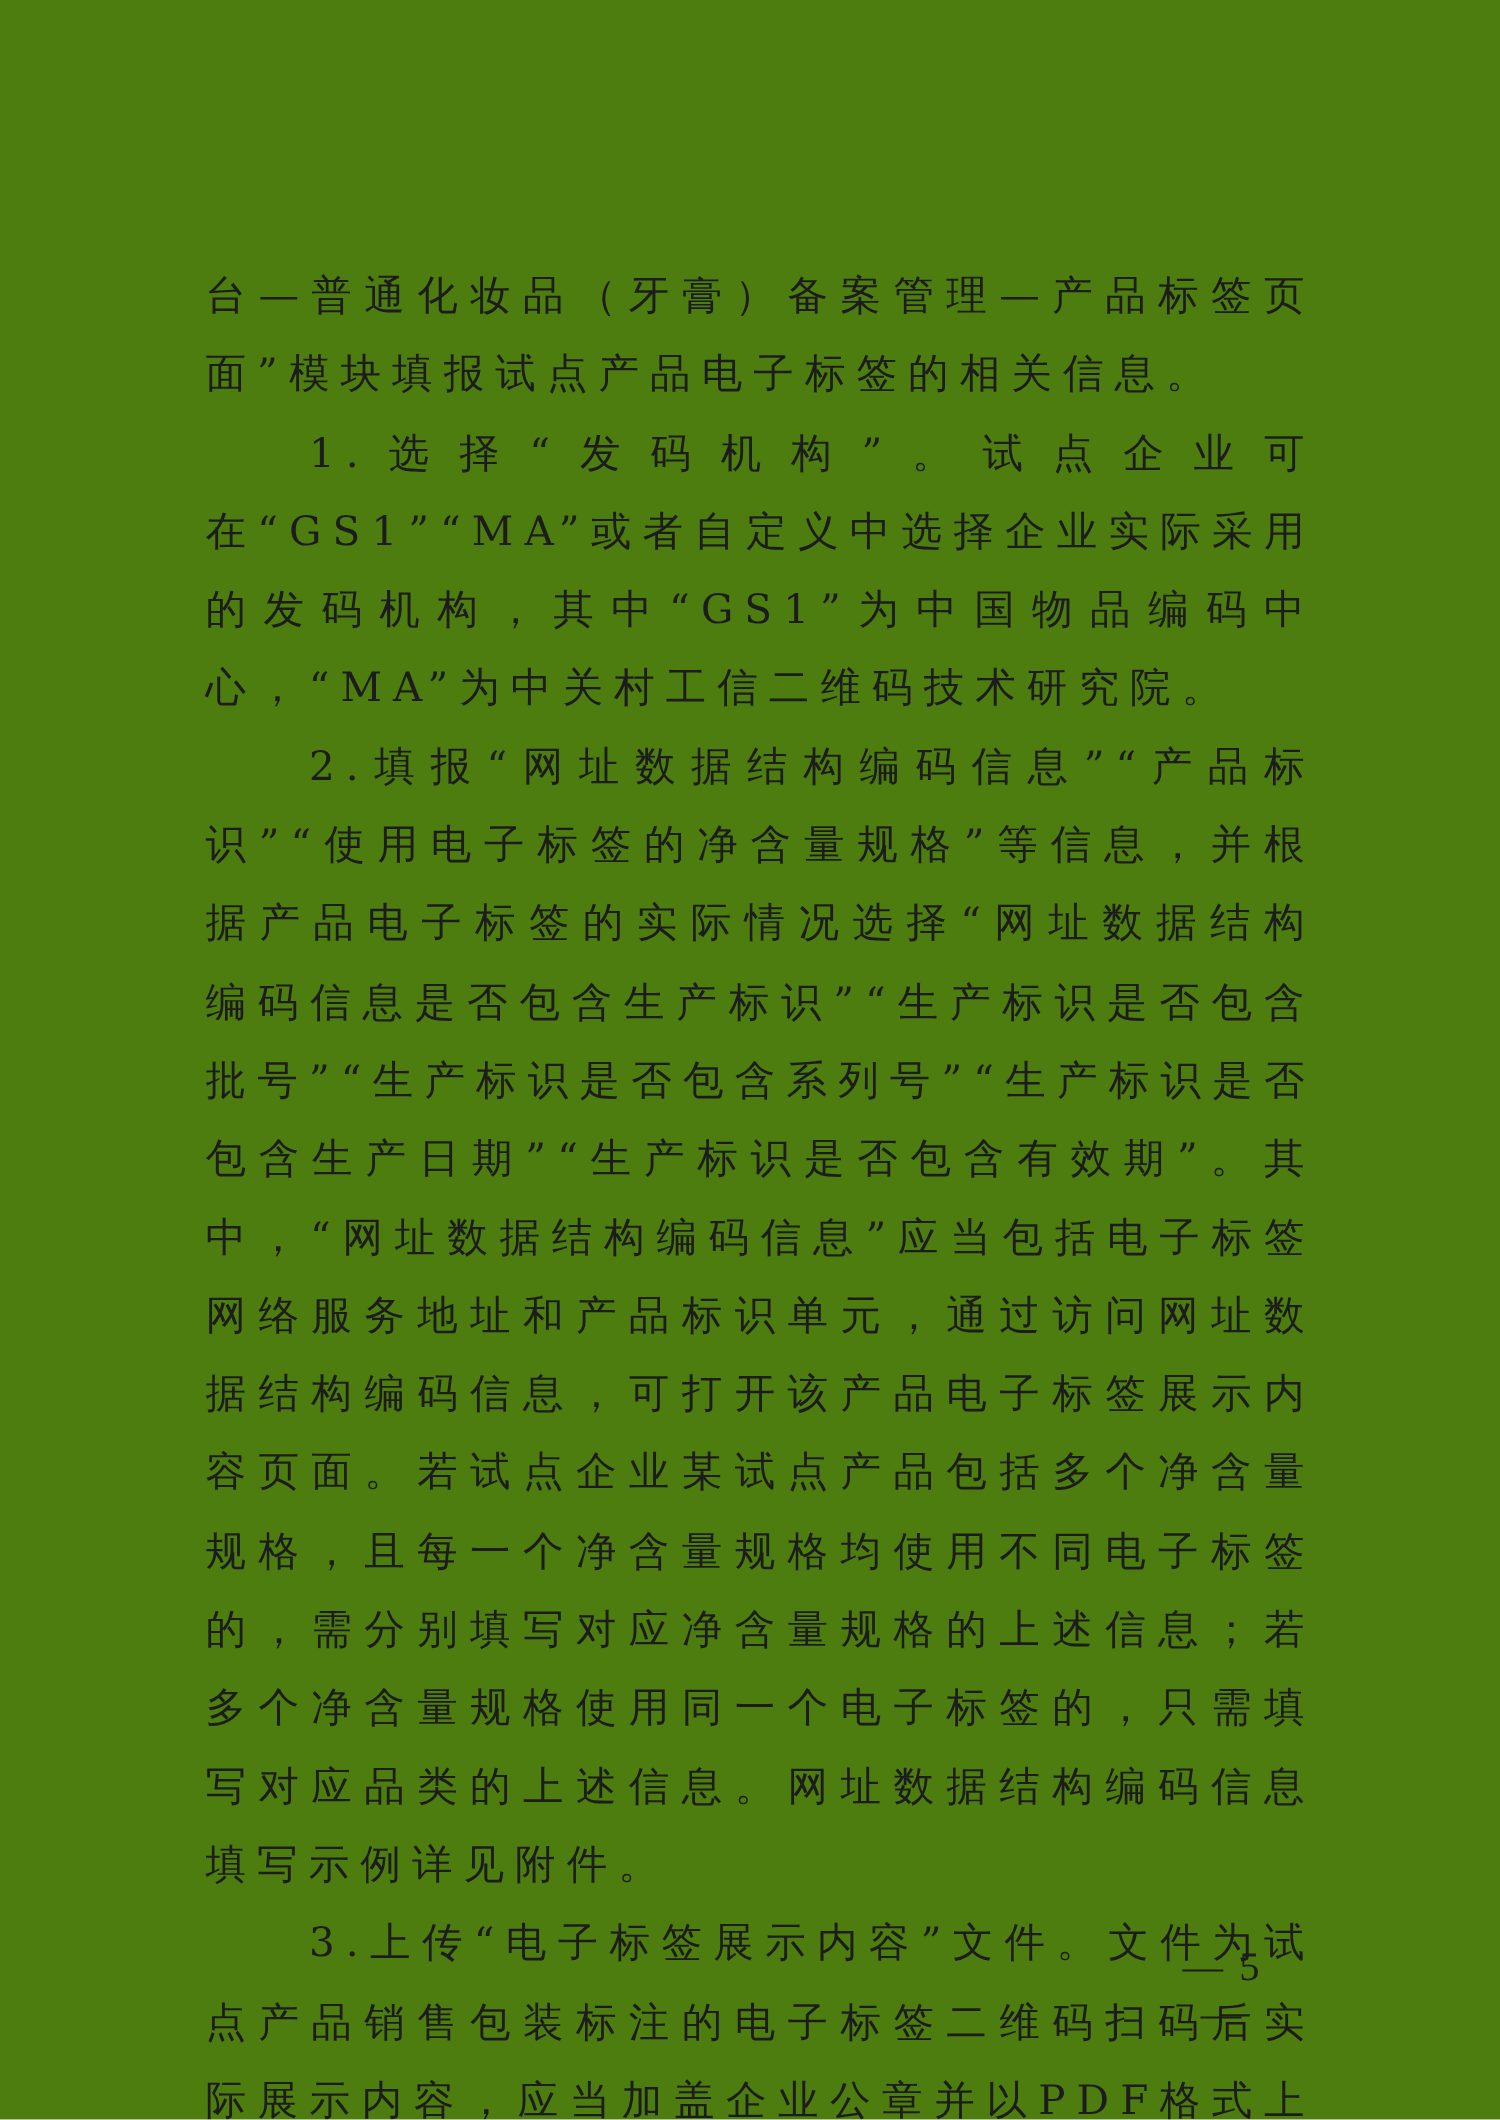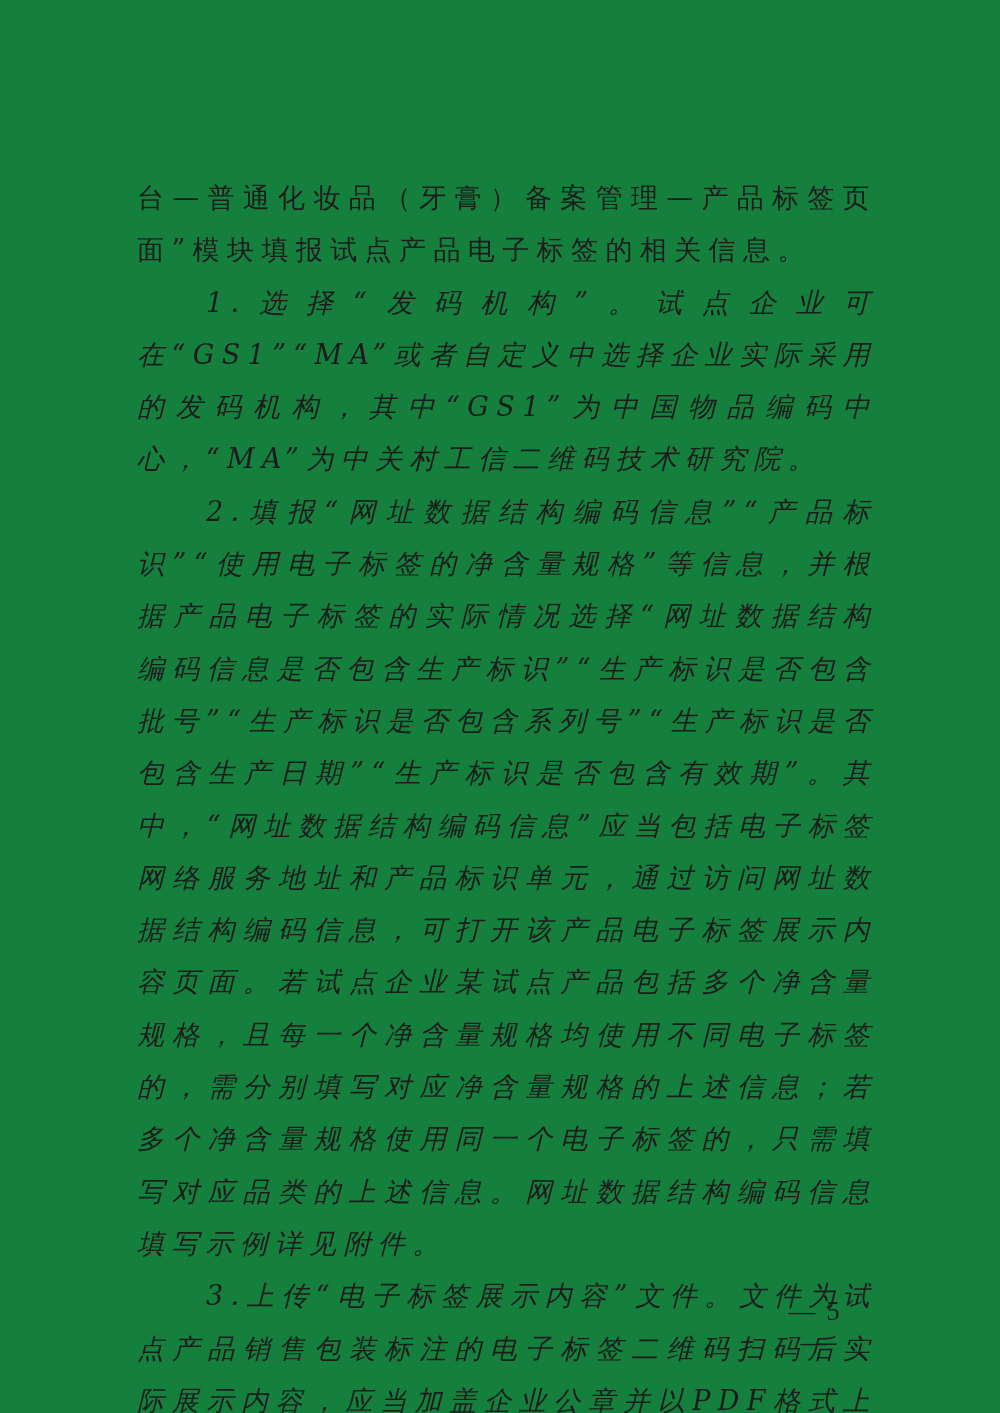--- a/index.html
+++ b/index.html
@@ -1,34 +1,34 @@
 <!DOCTYPE html>
 <html><head>
 <meta charset="utf-8">
 <style>
   html, body { margin: 0; padding: 0; background: #ffffff; }
   body { width: 1000px; height: 1413px; position: relative; overflow: hidden; }
   .page {
-    position: absolute; left: 0; top: 0; width: 1000px; height: 1413px; background: #15803d;
+    position: absolute; left: 0; top: 0; width: 1000px; height: 1413px; background: #4d7c0f;
   }
   .content {
     position: absolute;
     left: 137px;
     top: 172px;
     width: 740px;
     font-family: "DejaVu Serif", "Liberation Serif", serif;
     color: #1c1c1c;
     font-size: 27px;
     line-height: 52.3px;
     letter-spacing: 7.4px;
     text-align: justify;
     text-justify: inter-character;
   }
   .para { margin: 0; padding: 0; }
-  .para.indent { text-indent: 69px; font-style: italic; }
+  .para.indent { text-indent: 69px; }
   .footer {
     position: absolute;
     top: 1296px;
     left: 770px;
     width: 90px;
     text-align: center;
     font-family: "Liberation Serif", "DejaVu Serif", serif;
     font-size: 27px;
     color: #1c1c1c;
     letter-spacing: 2px;

